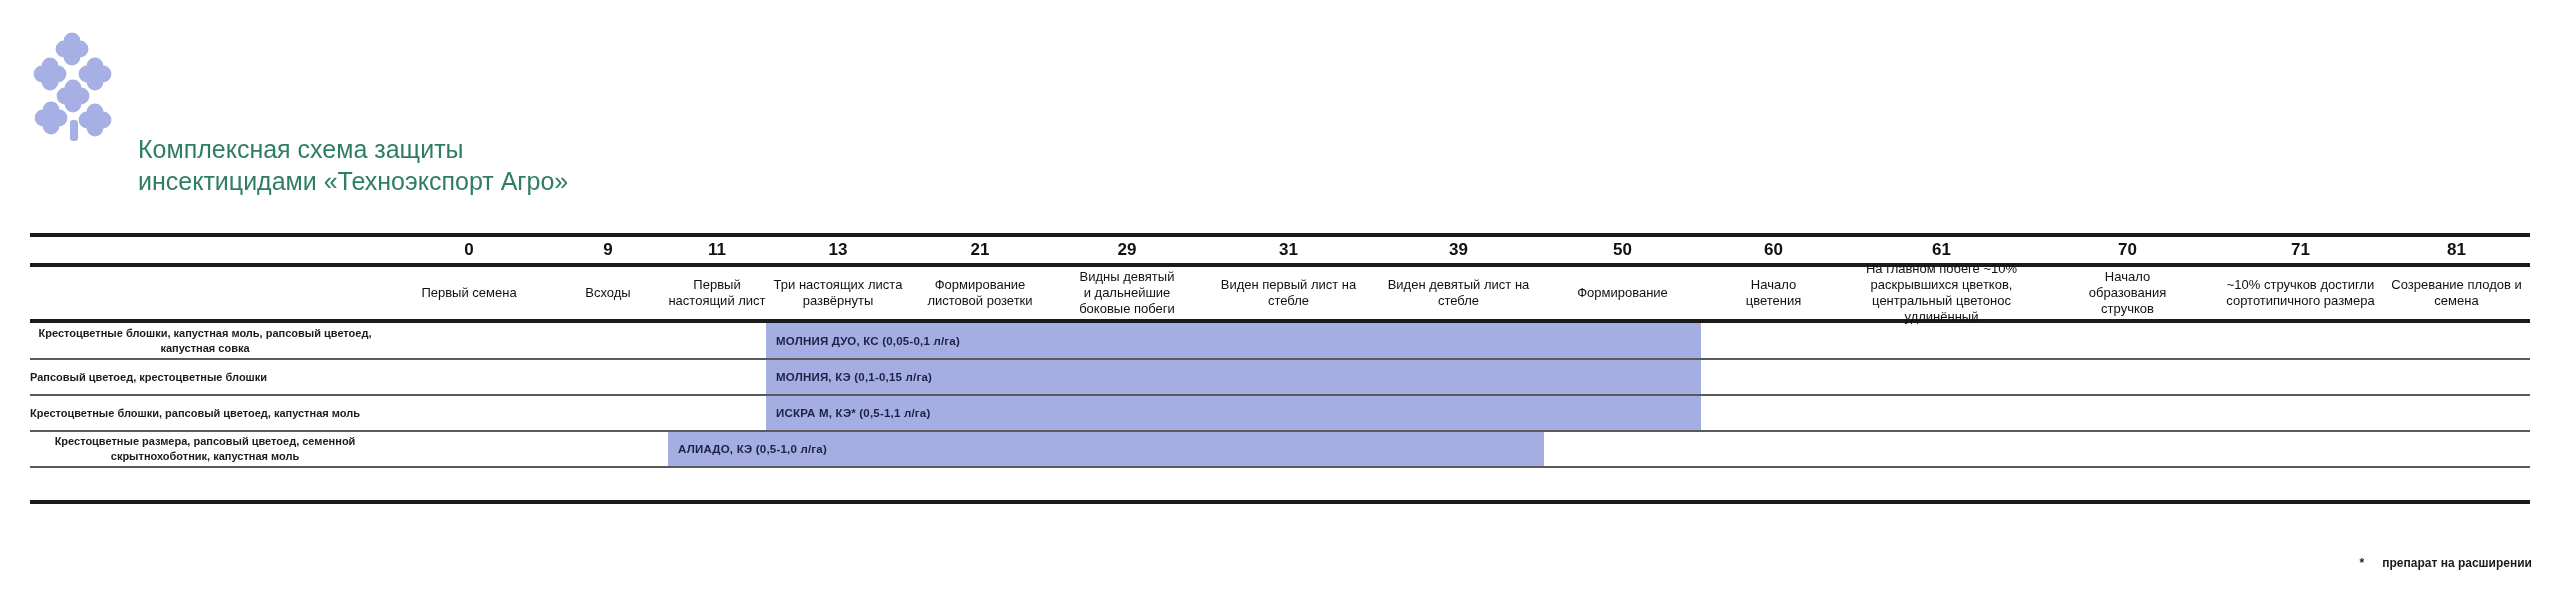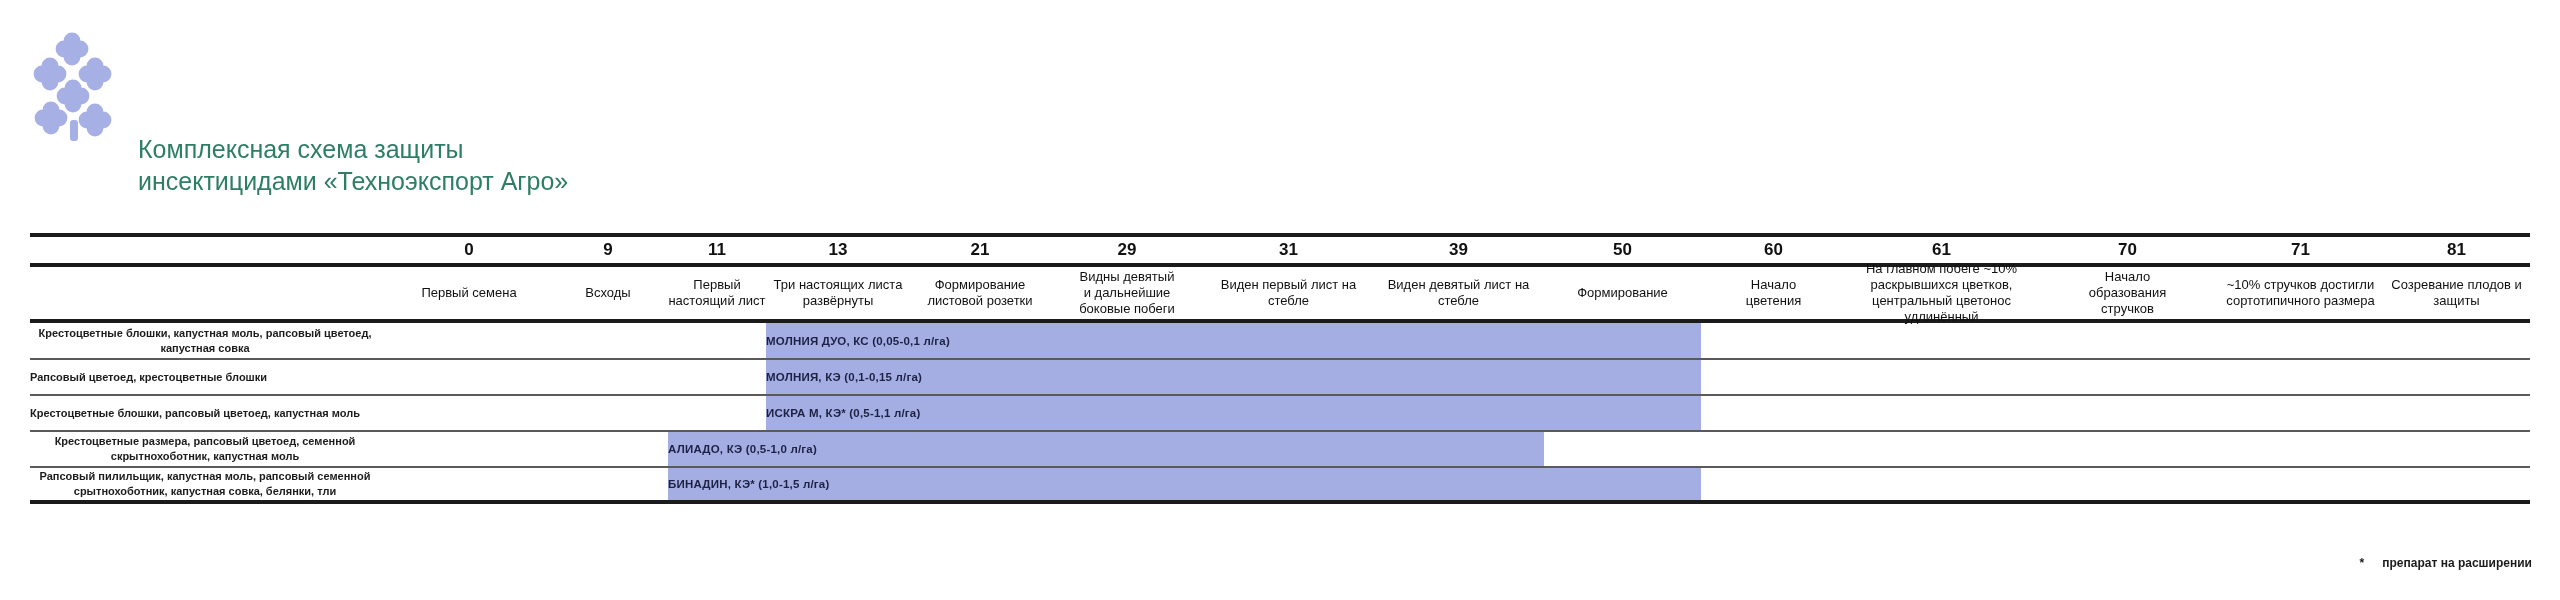--- a/index.html
+++ b/index.html
@@ -44,21 +44,21 @@
   .r4{top:199px;height:34px}
   .r5{top:235px;height:32px}
   .row-label{
     position:absolute;left:0;top:0;height:100%;width:350px;
     display:flex;align-items:center;
     font-size:11px;font-weight:700;line-height:1.35;color:#1c1c1c;text-align:center;
   }
   .bar{
     position:absolute;top:0;height:100%;box-sizing:border-box;
     background:var(--bar_blue,#A4AEE3);
-    display:flex;align-items:center;
+    display:flex;align-items:center;padding-left:10px;
     font-size:11.5px;font-weight:700;letter-spacing:.2px;
     color:var(--bar_text_navy,#1D2245);
   }
   
   .footnote{
     position:absolute;right:28px;top:556px;
     display:flex;gap:18px;align-items:flex-start;
     font-size:12px;font-weight:600;color:#1c1c1c;
   }
 </style>
@@ -167,21 +167,21 @@
     <div class="stage-cell" style="left:1816px;width:191px">
         <span style="max-width:212px">На главном побеге ~10% раскрывшихся цветков, центральный цветонос удлинённый</span>
       </div>
     <div class="stage-cell" style="left:2007px;width:181px">
         <span style="max-width:112px">Начало образования стручков</span>
       </div>
     <div class="stage-cell" style="left:2188px;width:165px">
         <span>~10% стручков достигли сортотипичного размера</span>
       </div>
     <div class="stage-cell" style="left:2353px;width:147px">
-        <span>Созревание плодов и защиты</span>
+        <span>Созревание плодов и семена</span>
       </div>
 
     <div class="row r1">
       <div class="row-label">Крестоцветные блошки, капустная моль, рапсовый цветоед, капустная совка</div>
       <div class="bar" style="left:736px;width:935px">
           <span>МОЛНИЯ ДУО, КС (0,05-0,1 л/га)</span>
         </div>
     </div>
     <div class="sep" style="top:125px"></div>
 
@@ -202,26 +202,20 @@
     <div class="sep" style="top:197px"></div>
 
     <div class="row r4">
       <div class="row-label">Крестоцветные размера, рапсовый цветоед, семенной скрытнохоботник, капустная моль</div>
       <div class="bar" style="left:638px;width:876px">
           <span>АЛИАДО, КЭ (0,5-1,0 л/га)</span>
         </div>
     </div>
     <div class="sep" style="top:233px"></div>
 
-    <div class="row r5">
-      <div class="row-label">Рапсовый пилильщик, капустная моль, рапсовый семенной срытнохоботник, капустная совка, белянки, тли</div>
-      <div class="bar" style="left:638px;width:1033px">
-          <span>БИНАДИН, КЭ* (1,0-1,5 л/га)</span>
-        </div>
-    </div>
 
   </div>
 
   <div class="footnote">
     <span>*</span>
     <span>препарат на расширении</span>
   </div>
 
 </div>
 

